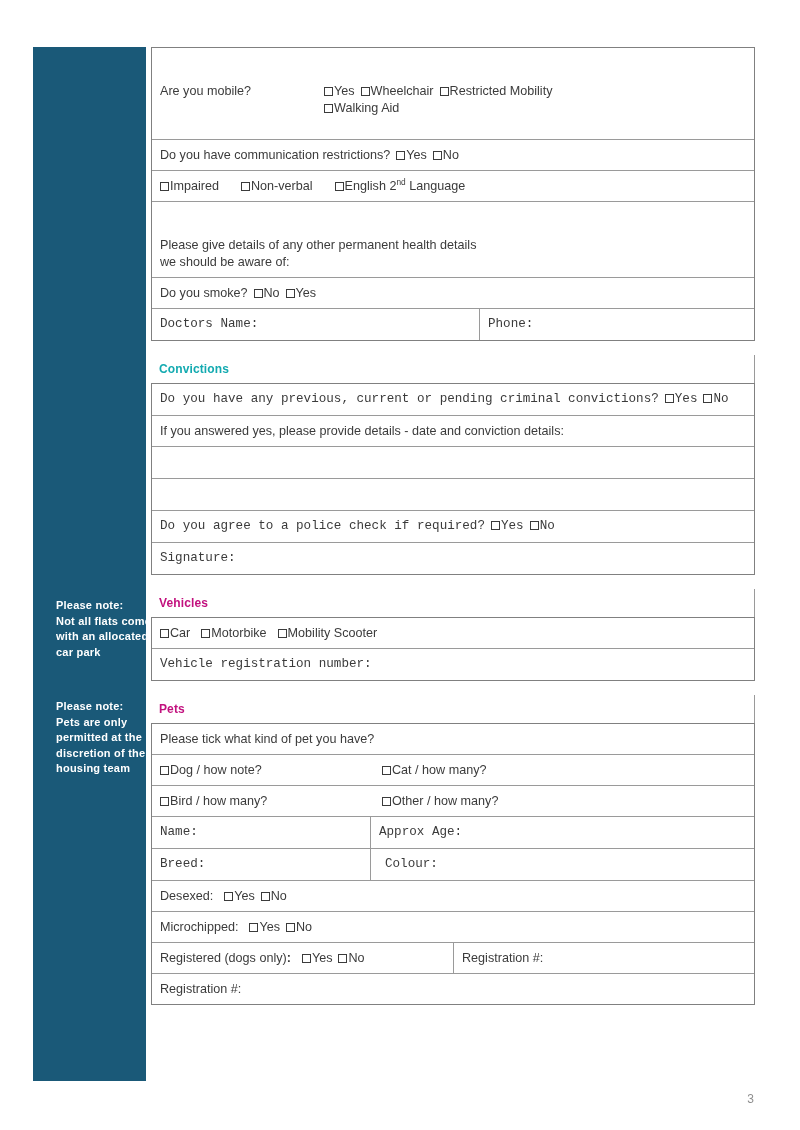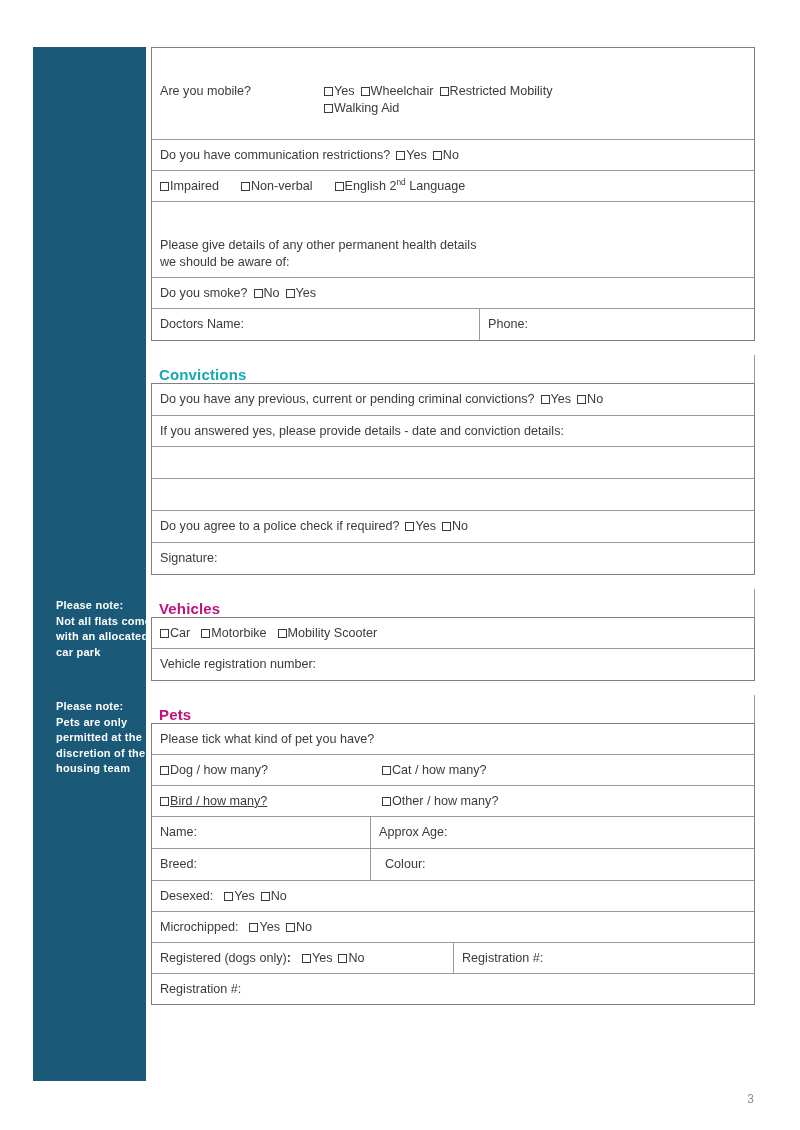--- a/index.html
+++ b/index.html
@@ -78,23 +78,23 @@
   }
   .cell.bordered-left { border-left: 1px solid #9a9a9a; }
 
   
   .sect-head {
     position: relative;
     height: 28px;
     box-sizing: border-box;
     border-right: 1px solid #9a9a9a;
     display: flex;
-    align-items: flex-end;
+    align-items: center;
     padding-left: 8px;
-    font-size: 15px;
+    font-size: 12px;
     font-weight: bold;
     letter-spacing: 0.01em;
   }
   .sect-head.teal    { color: #13aab0; }
   .sect-head.magenta { color: #c2117e; }
   .gap { height: 14px; }
 
   
   .cb {
     display: inline-block;
@@ -111,21 +111,21 @@
   .sp-l { display: inline-block; width: 22px; }
   sup { font-size: 0.66em; vertical-align: super; }
 
   .q { white-space: nowrap; }
 
   
   .h64 { height: 64px; }
   .h48 { height: 48px; }
   .h46 { height: 46px; }
   .h31 { height: 31px; }
-  .h32 { height: 32px; }
+  .h32 { height: 32px; font-family: Liberation Mono, monospace; }
 
   
   #pageno {
     position: absolute;
     right: 46px;
     bottom: 24px;
     font-size: 12px;
     color: #8f8f8f;
   }
 </style>
@@ -281,29 +281,29 @@
     <div class="tblock">
 
       <div class="row h31">
         <div class="cell">
           <span>Please tick what kind of pet you have?</span>
         </div>
       </div>
 
       <div class="row h31">
         <div class="cell" style="flex:0 0 230px;">
-          <span class="opt"><span class="cb"></span><span>Dog / how many?</span></span>
+          <span class="opt"><span class="cb"></span><span>Dog / how note?</span></span>
         </div>
         <div class="cell" style="padding-left:0;">
           <span class="opt"><span class="cb"></span><span>Cat / how many?</span></span>
         </div>
       </div>
 
       <div class="row h31">
-        <div class="cell" style="flex:0 0 230px;text-decoration:underline;">
+        <div class="cell" style="flex:0 0 230px;">
           <span class="opt"><span class="cb"></span><span>Bird / how many?</span></span>
         </div>
         <div class="cell" style="padding-left:0;">
           <span class="opt"><span class="cb"></span><span>Other / how many?</span></span>
         </div>
       </div>
 
       <div class="row h32">
         <div class="cell" style="flex:0 0 218px;">
           <span>Name:</span>

